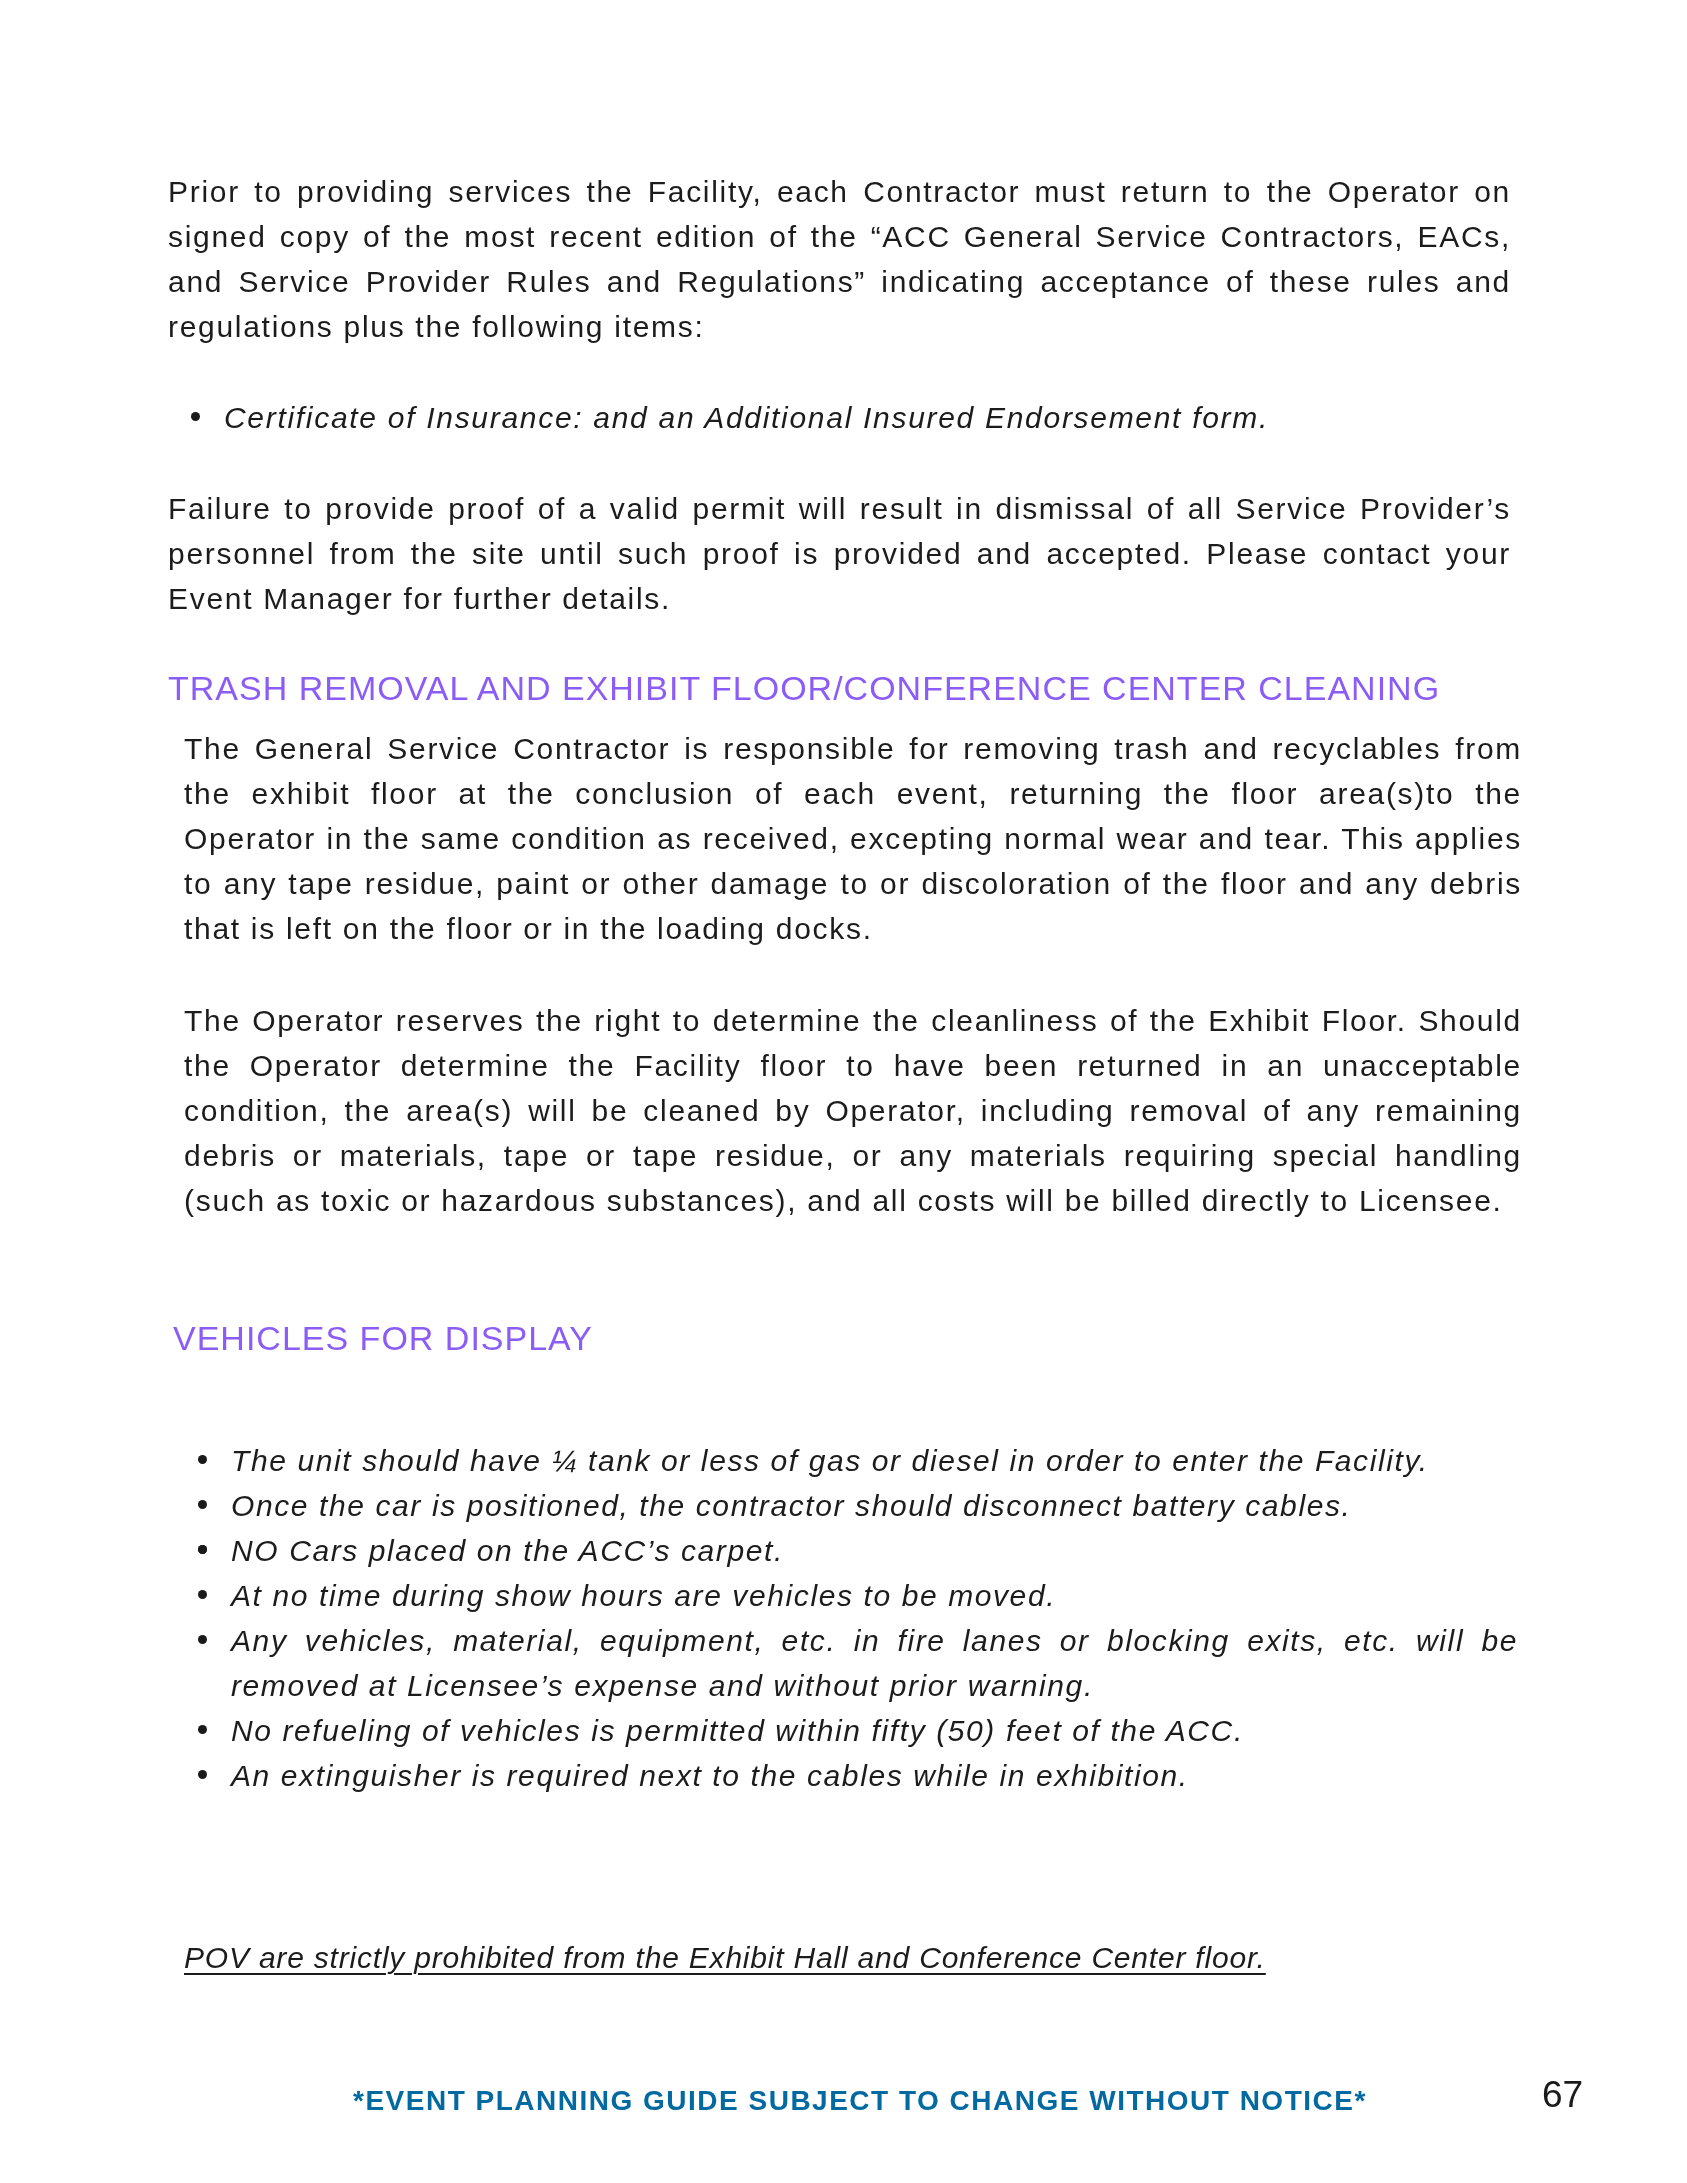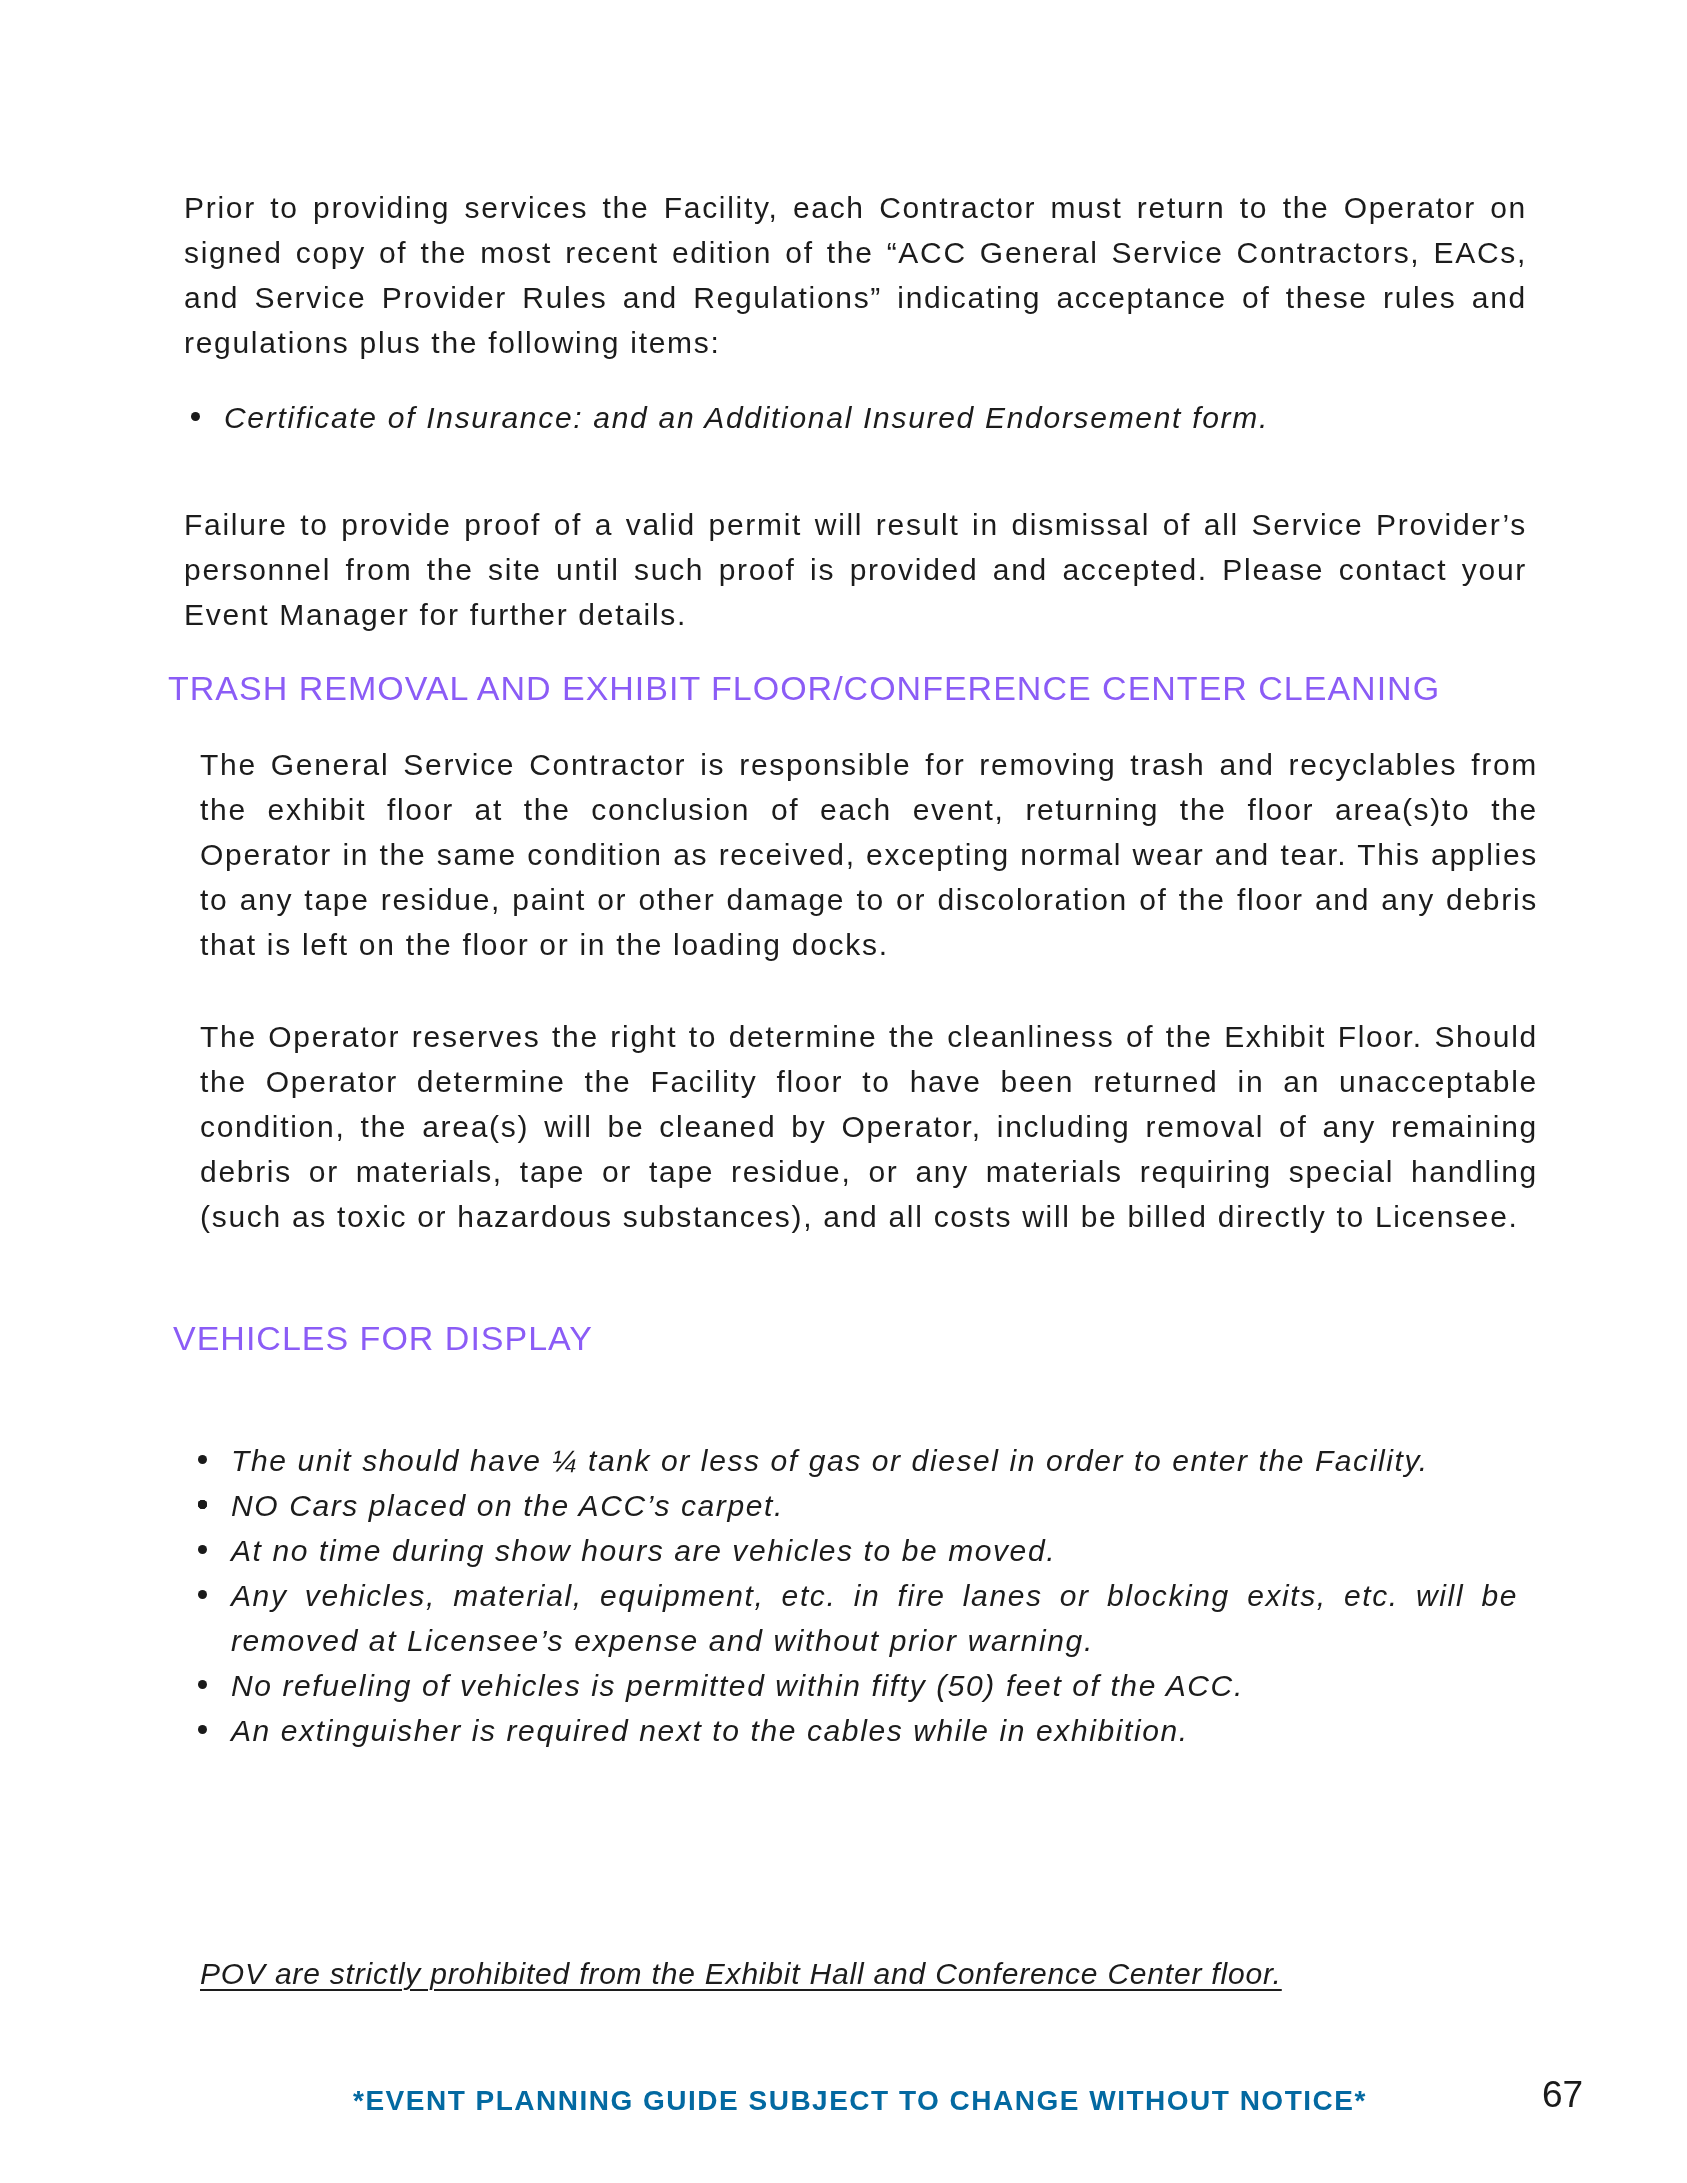--- a/index.html
+++ b/index.html
@@ -20,21 +20,21 @@
       left: 0; top: 0;
       width: 1687px;
       height: 2183px;
     }
     .body-text {
       font-size: 30px;
       line-height: 45px;
       letter-spacing: 1.7px;
       font-weight: 400;
       color: #1c1c1c;
-      margin: 16px;
+      margin: 0;
       text-align: justify;
       text-align-last: left;
     }
     .block {
       position: absolute;
       left: 168px;
       width: 1343px;
     }
     .block.indent-sm { left: 184px; width: 1338px; }
     .heading {
@@ -121,20 +121,21 @@
   <h2 class="heading" style="left:173px; top:1317px;">VEHICLES FOR DISPLAY</h2>
 
 
   <ul class="bullets body-text" style="position:absolute; top:1438px; left:175px; width:1343px; letter-spacing:1.6px;">
     <li>
       <span class="bullet"></span>
       <span>The unit should have ¼ tank or less of gas or diesel in order to enter the Facility.</span>
     </li>
     <li>
       <span class="bullet"></span>
+      <span>Once the car is positioned, the contractor should disconnect battery cables.</span>
     </li>
     <li>
       <span class="bullet"></span>
     </li>
     <li>
       <span class="bullet"></span>
       <span>NO Cars placed on the ACC’s carpet.</span>
     </li>
     <li>
       <span class="bullet"></span>

